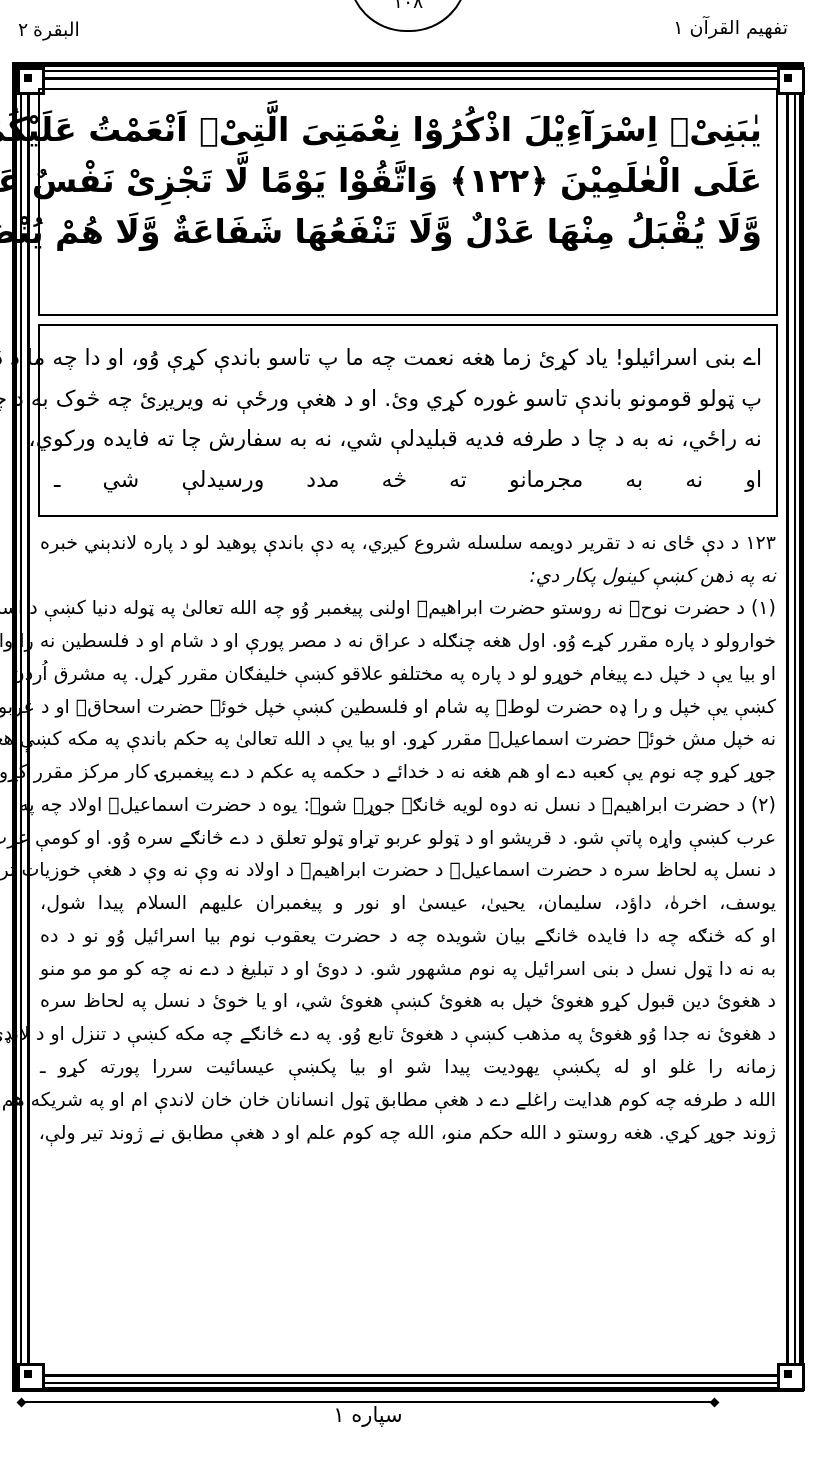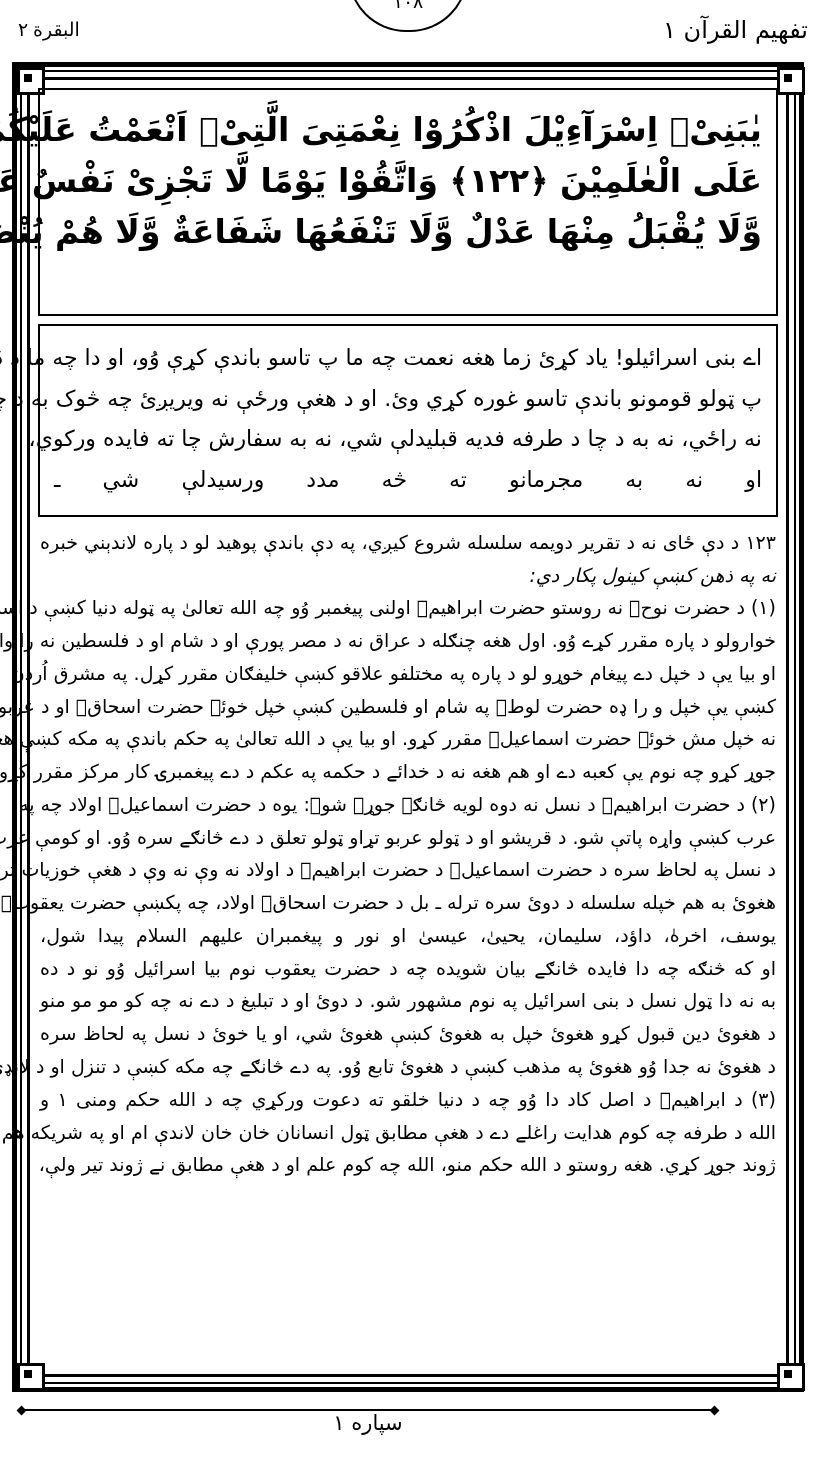--- a/index.html
+++ b/index.html
@@ -33,23 +33,23 @@
     left: 18px;
     top: 18px;
     font-size: 19px;
     direction: rtl;
     letter-spacing: 0px;
     white-space: nowrap;
     font-family: Liberation Serif, serif;
   }
   .hdr-right {
     position: absolute;
-    right: 8px;
+    right: 28px;
     top: 16px;
-    font-size: 24px;
+    font-size: 19px;
     direction: rtl;
     white-space: nowrap;
   }
   .page-num-arc {
     position: absolute;
     left: 50%;
     top: -32px;
     transform: translateX(-50%);
     width: 116px;
     height: 62px;
@@ -183,21 +183,21 @@
   }
   .tafsir p.last {
     text-align-last: right;
     font-style: italic;
   }
 
   
   .footer {
     position: absolute;
     left: 0;
-    bottom: 4px;
+    bottom: 12px;
     width: 736px;
     height: 62px;
   }
   .footer-rule {
     position: absolute;
     left: 20px;
     right: 20px;
     top: 14px;
     height: 0;
     border-top: 2px solid #000;
@@ -270,28 +270,27 @@
       <p class="start">(١) د حضرت نوحؑ نه روستو حضرت ابراهيمؑ اولنى پيغمبر وُو چه الله تعالىٰ په ټوله دنيا كښې د اسلام د</p>
       <p>خوارولو د پاره مقرر كړے وُو. اول هغه چنګله د عراق نه د مصر پورې او د شام او د فلسطين نه را والنډ</p>
       <p>او بيا يې د خپل دے پيغام خوړو لو د پاره په مختلفو علاقو كښې خليفګان مقرر كړل. په مشرق اُردن</p>
       <p>كښې يې خپل و را ډه حضرت لوطؑ په شام او فلسطين كښې خپل خوئے حضرت اسحاقؑ او د عربو كښې د نن</p>
       <p>نه خپل مش خوئے حضرت اسماعيلؑ مقرر كړو. او بيا يې د الله تعالىٰ په حكم باندې په مكه كښې هغه كور</p>
       <p>جوړ كړو چه نوم يې كعبه دے او هم هغه نه د خدائے د حكمه په عكم د دے پيغمبرۍ كار مركز مقرر كړو ـ</p>
 
       <p class="start">(٢) د حضرت ابراهيمؑ د نسل نه دوه لويه څانګے جوړے شوے: يوه د حضرت اسماعيلؑ اولاد چه په</p>
       <p>عرب كښې واړه پاتې شو. د قريشو او د ټولو عربو تړاو ټولو تعلق د دے څانګے سره وُو. او كومې عرب قبيلې چه</p>
       <p>د نسل په لحاظ سره د حضرت اسماعيلؑ د حضرت ابراهيمؑ د اولاد نه وې نه وې د هغې خوزيات ترې د دوئ د مذهب سره</p>
-      <p>هغوئ به هم       خپله سلسله د دوئ سره ترله ـ بل د حضرت اسحاقؑ اولاد، چه پكښې حضرت يعقوبؑ</p>
       <p>يوسف، اخرهٰ، داؤد، سليمان، يحيىٰ، عيسىٰ او نور و پيغمبران عليهم السلام پيدا شول،</p>
       <p>او كه څنګه چه دا فايده څانګے بيان شويده چه د حضرت يعقوب نوم بيا اسرائيل وُو نو د ده</p>
       <p>به نه دا ټول نسل د بنى اسرائيل په نوم مشهور شو. د دوئ او د تبليغ د دے نه چه كو مو مو منو</p>
       <p>د هغوئ دين قبول كړو هغوئ خپل به هغوئ كښې هغوئ شي، او يا خوئ د نسل په لحاظ سره</p>
       <p>د هغوئ نه جدا وُو هغوئ په مذهب كښې د هغوئ تابع وُو. په دے څانګے چه مكه كښې د تنزل او د لانډې كيد وا</p>
-
-      <p class="start">(٣) د ابراهيمؑ د اصل كاد دا وُو چه د دنيا خلقو ته دعوت وركړي چه د الله حكم ومنى ١ و</p>
+      <p>زمانه را غلو او له پكښې يهوديت پيدا شو او بيا پكښې عيسائيت سررا پورته كړو ـ</p>
+
       <p>الله د طرفه چه كوم هدايت راغلے دے د هغې مطابق ټول انسانان خان خان لاندې ام او په شريكه هم ځل</p>
       <p>ژوند جوړ كړي. هغه روستو د الله حكم منو، الله چه كوم علم او د هغې مطابق نے ژوند تير ولې،</p>
 
     </div>
   </div>
 
   <div class="footer">
     <div class="footer-rule"></div>
     <div class="footer-text">سپاره ١</div>
   </div>

